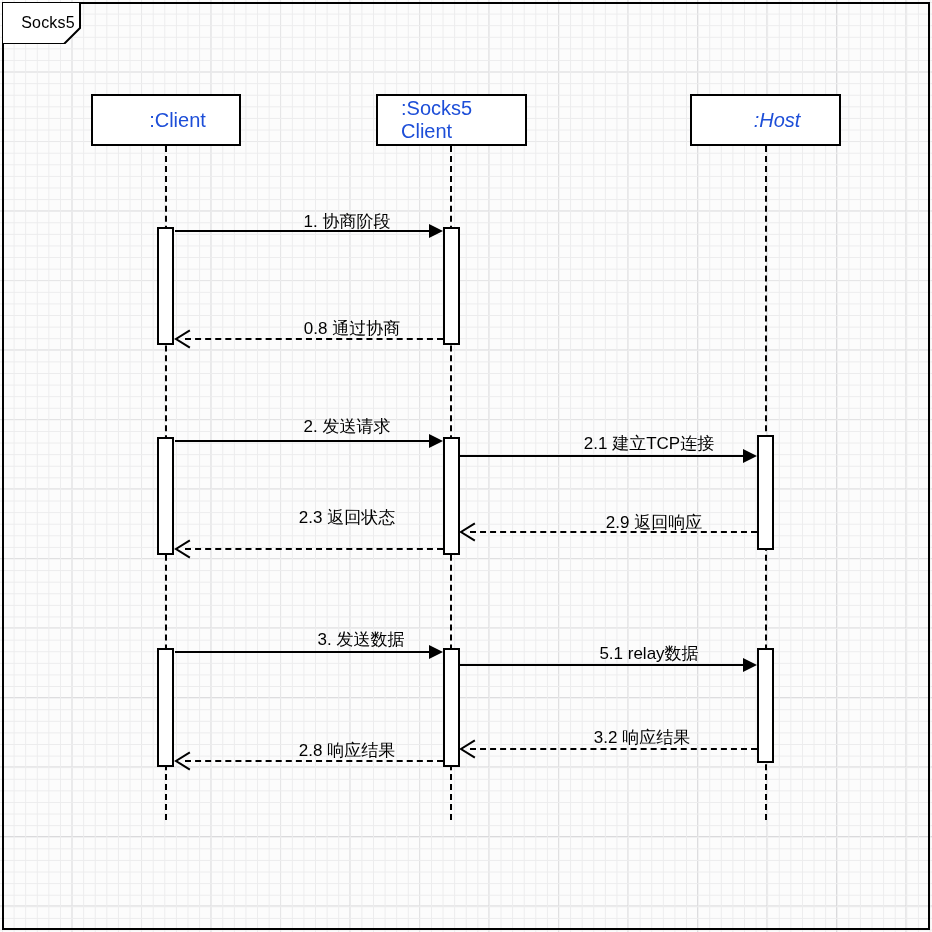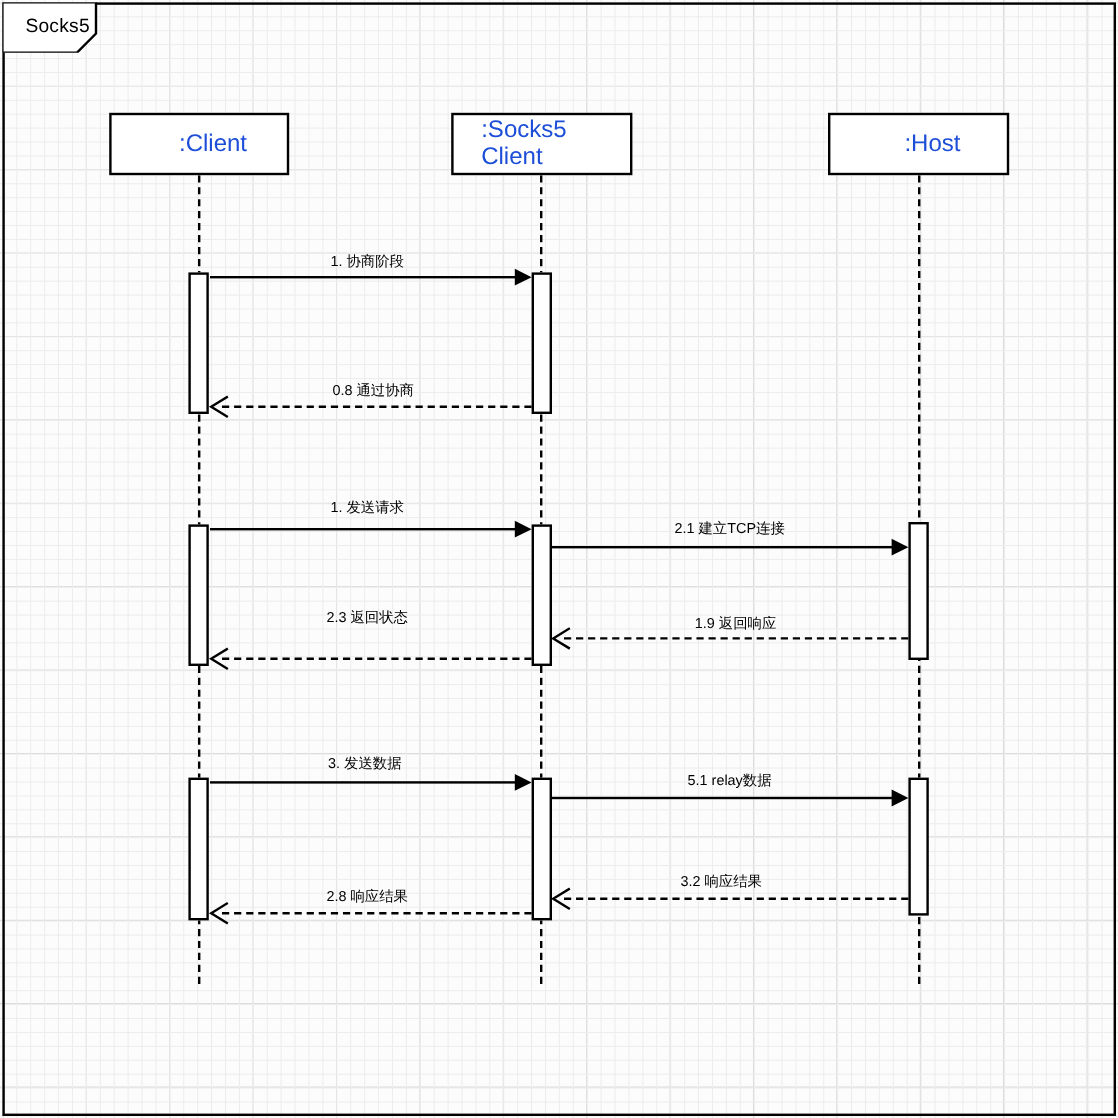--- a/index.html
+++ b/index.html
@@ -113,26 +113,27 @@
     position: absolute;
     z-index: 4;
     width: 14px;
     height: 14px;
   }
   .arrow svg { display: block; overflow: visible; }
 
   
   .msg-label {
     position: absolute;
-    font-size: 12px;
+    font-size: 17px;
     color: #000000;
     white-space: nowrap;
     text-align: center;
     z-index: 4;
     transform: translateX(-50%);
+    margin-left: 41px;
   }
 </style>
 </head>
 <body>
 
 <div id="canvas">
 
   <div id="frame-border"></div>
 
   <div id="frame-label">
@@ -147,21 +148,21 @@
       <div class="lifeline" style="left: 450px; top: 146px; height: 674px;"></div>
       <div class="lifeline" style="left: 765px; top: 146px; height: 674px;"></div>
     </div>
   <div id="participants-layer">
       <div class="participant" style="left: 91px; top: 94px; width: 150px; height: 52px;">
         <span>:Client</span>
       </div>
       <div class="participant" style="left: 376px; top: 94px; width: 151px; height: 52px;">
         <span>:Socks5 Client</span>
       </div>
-      <div class="participant" style="left: 690px; top: 94px; width: 151px; height: 52px;">
+      <div class="participant" style="left: 690px; top: 94px; width: 151px; height: 52px; font-style: italic;">
         <span>:Host</span>
       </div>
     </div>
   <div id="activations-layer">
       <div class="activation" style="left: 157px; top: 227px; height: 118px;"></div>
       <div class="activation" style="left: 443px; top: 227px; height: 118px;"></div>
       <div class="activation" style="left: 157px; top: 437px; height: 118px;"></div>
       <div class="activation" style="left: 443px; top: 437px; height: 118px;"></div>
       <div class="activation" style="left: 757px; top: 435px; height: 115px;"></div>
       <div class="activation" style="left: 157px; top: 648px; height: 119px;"></div>
@@ -182,49 +183,49 @@
           <path d="M14,0 L1,8 L14,16" fill="none" stroke="#000000" stroke-width="2" stroke-linecap="square"></path>
         </svg>
       </div>
       <div class="msg-label" style="left: 311px; top: 317px;">0.8 通过协商</div>
       <div class="msg-line solid" style="left: 175px; top: 440px; width: 258px;"></div>
       <div class="arrow" style="top: 433px; left: 428px;">
         <svg width="16" height="16" viewBox="0 0 16 16">
           <path d="M1,1 L15,8 L1,15 Z" fill="#000000"></path>
         </svg>
       </div>
-      <div class="msg-label" style="left: 306px; top: 415px;">1. 发送请求</div>
+      <div class="msg-label" style="left: 306px; top: 415px;">2. 发送请求</div>
       <div class="msg-line solid" style="left: 460px; top: 455px; width: 287px;"></div>
       <div class="arrow" style="top: 448px; left: 742px;">
         <svg width="16" height="16" viewBox="0 0 16 16">
           <path d="M1,1 L15,8 L1,15 Z" fill="#000000"></path>
         </svg>
       </div>
       <div class="msg-label" style="left: 608px; top: 432px;">2.1 建立TCP连接</div>
       <div class="msg-line dashed" style="left: 470px; top: 531px; width: 287px;"></div>
       <div class="arrow" style="top: 524px; left: 460px;">
         <svg width="16" height="16" viewBox="0 0 16 16">
           <path d="M14,0 L1,8 L14,16" fill="none" stroke="#000000" stroke-width="2" stroke-linecap="square"></path>
         </svg>
       </div>
-      <div class="msg-label" style="left: 613px; top: 511px;">1.9 返回响应</div>
+      <div class="msg-label" style="left: 613px; top: 511px;">2.9 返回响应</div>
       <div class="msg-line dashed" style="left: 185px; top: 548px; width: 258px;"></div>
       <div class="arrow" style="top: 541px; left: 175px;">
         <svg width="16" height="16" viewBox="0 0 16 16">
           <path d="M14,0 L1,8 L14,16" fill="none" stroke="#000000" stroke-width="2" stroke-linecap="square"></path>
         </svg>
       </div>
       <div class="msg-label" style="left: 306px; top: 506px;">2.3 返回状态</div>
       <div class="msg-line solid" style="left: 175px; top: 651px; width: 258px;"></div>
       <div class="arrow" style="top: 644px; left: 428px;">
         <svg width="16" height="16" viewBox="0 0 16 16">
           <path d="M1,1 L15,8 L1,15 Z" fill="#000000"></path>
         </svg>
       </div>
-      <div class="msg-label" style="left: 304px; top: 628px;">3. 发送数据</div>
+      <div class="msg-label" style="left: 320px; top: 628px;">3. 发送数据</div>
       <div class="msg-line solid" style="left: 460px; top: 664px; width: 287px;"></div>
       <div class="arrow" style="top: 657px; left: 742px;">
         <svg width="16" height="16" viewBox="0 0 16 16">
           <path d="M1,1 L15,8 L1,15 Z" fill="#000000"></path>
         </svg>
       </div>
       <div class="msg-label" style="left: 608px; top: 642px;">5.1 relay数据</div>
       <div class="msg-line dashed" style="left: 470px; top: 748px; width: 287px;"></div>
       <div class="arrow" style="top: 741px; left: 460px;">
         <svg width="16" height="16" viewBox="0 0 16 16">

